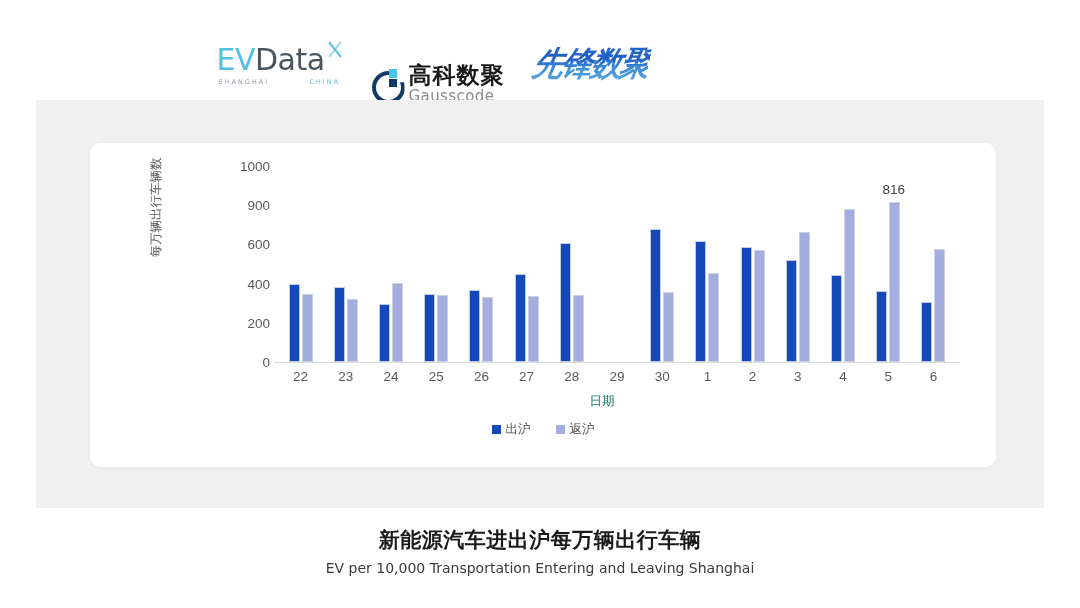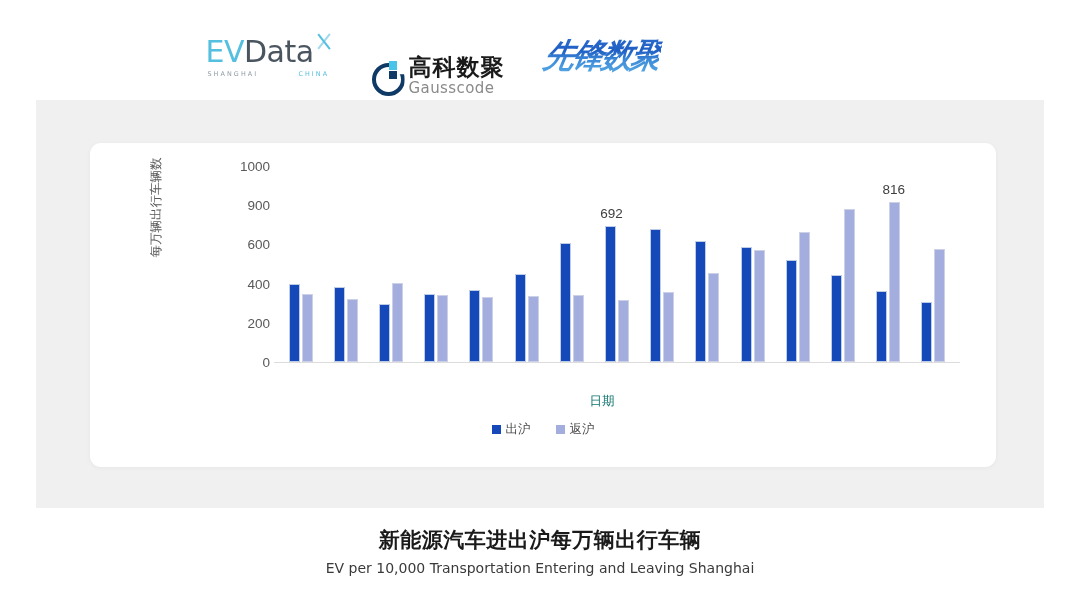--- a/index.html
+++ b/index.html
@@ -6,22 +6,22 @@
   body{
     width:1080px;height:608px;
     background:#ffffff;
     font-family:"Liberation Sans","DejaVu Sans",sans-serif;
     overflow:hidden;
     position:relative;
   }
 
   
   .logo-bar{
-    position:absolute;left:0;top:8px;width:865px;height:96px;
-    display:flex;align-items:center;justify-content:center;gap:37px;
+    position:absolute;left:0;top:16px;width:865px;height:96px;
+    display:flex;align-items:center;justify-content:center;gap:26px;
   }
   .logo{display:flex;align-items:center;}
 
   
   .logo-evdata{flex-direction:column;align-items:flex-start;margin-top:2px;}
   .evdata-row{display:flex;align-items:flex-start;}
   .evdata-word{
     font-size:30px;letter-spacing:-0.5px;line-height:1;
     font-family:"DejaVu Sans",sans-serif;
   }
@@ -223,25 +223,20 @@
             <div class="bar back" title="返沪 26: 334" style="height: 65.464px;"></div>
           </div>
           <div class="group" style="left: 225.6px; width: 46px;">
             <div class="bar out" title="出沪 27: 450" style="height: 88.2px;"></div>
             <div class="bar back" title="返沪 27: 336" style="height: 65.856px;"></div>
           </div>
           <div class="group" style="left: 270.8px; width: 46px;">
             <div class="bar out" title="出沪 28: 608" style="height: 119.168px;"></div>
             <div class="bar back" title="返沪 28: 340" style="height: 66.64px;"></div>
           </div>
-          <div class="group" style="left: 316px; width: 46px;">
-            <div class="bar out" title="出沪 29: 692" style="height: 135.632px;"></div>
-            <div class="bar-label" style="bottom: 140.632px; left: 38%;">692</div>
-            <div class="bar back" title="返沪 29: 317" style="height: 62.132px;"></div>
-          </div>
           <div class="group" style="left: 361.2px; width: 46px;">
             <div class="bar out" title="出沪 30: 680" style="height: 133.28px;"></div>
             <div class="bar back" title="返沪 30: 357" style="height: 69.972px;"></div>
           </div>
           <div class="group" style="left: 406.4px; width: 46px;">
             <div class="bar out" title="出沪 1: 615" style="height: 120.54px;"></div>
             <div class="bar back" title="返沪 1: 455" style="height: 89.18px;"></div>
           </div>
           <div class="group" style="left: 451.6px; width: 46px;">
             <div class="bar out" title="出沪 2: 589" style="height: 115.444px;"></div>
@@ -257,20 +252,37 @@
           </div>
           <div class="group" style="left: 587.2px; width: 46px;">
             <div class="bar out" title="出沪 5: 362" style="height: 70.952px;"></div>
             <div class="bar back" title="返沪 5: 816" style="height: 159.936px;"></div>
             <div class="bar-label" style="bottom: 164.936px; left: 62%;">816</div>
           </div>
           <div class="group" style="left: 632.4px; width: 46px;">
             <div class="bar out" title="出沪 6: 306" style="height: 59.976px;"></div>
             <div class="bar back" title="返沪 6: 578" style="height: 113.288px;"></div>
           </div>
+        </div>
+      <div class="x-labels" id="x-labels">
+          <div class="x-label" style="left: -0.4px;">22</div>
+          <div class="x-label" style="left: 44.8px;">23</div>
+          <div class="x-label" style="left: 90px;">24</div>
+          <div class="x-label" style="left: 135.2px;">25</div>
+          <div class="x-label" style="left: 180.4px;">26</div>
+          <div class="x-label" style="left: 225.6px;">27</div>
+          <div class="x-label" style="left: 270.8px;">28</div>
+          <div class="x-label" style="left: 316px;">29</div>
+          <div class="x-label" style="left: 361.2px;">30</div>
+          <div class="x-label" style="left: 406.4px;">1</div>
+          <div class="x-label" style="left: 451.6px;">2</div>
+          <div class="x-label" style="left: 496.8px;">3</div>
+          <div class="x-label" style="left: 542px;">4</div>
+          <div class="x-label" style="left: 587.2px;">5</div>
+          <div class="x-label" style="left: 632.4px;">6</div>
         </div>
       <div class="x-title">日期</div>
       <div class="legend" id="legend">
           <div class="legend-item">
             <span class="legend-swatch out"></span>
             <span>出沪</span>
           </div>
           <div class="legend-item">
             <span class="legend-swatch back"></span>
             <span>返沪</span>

